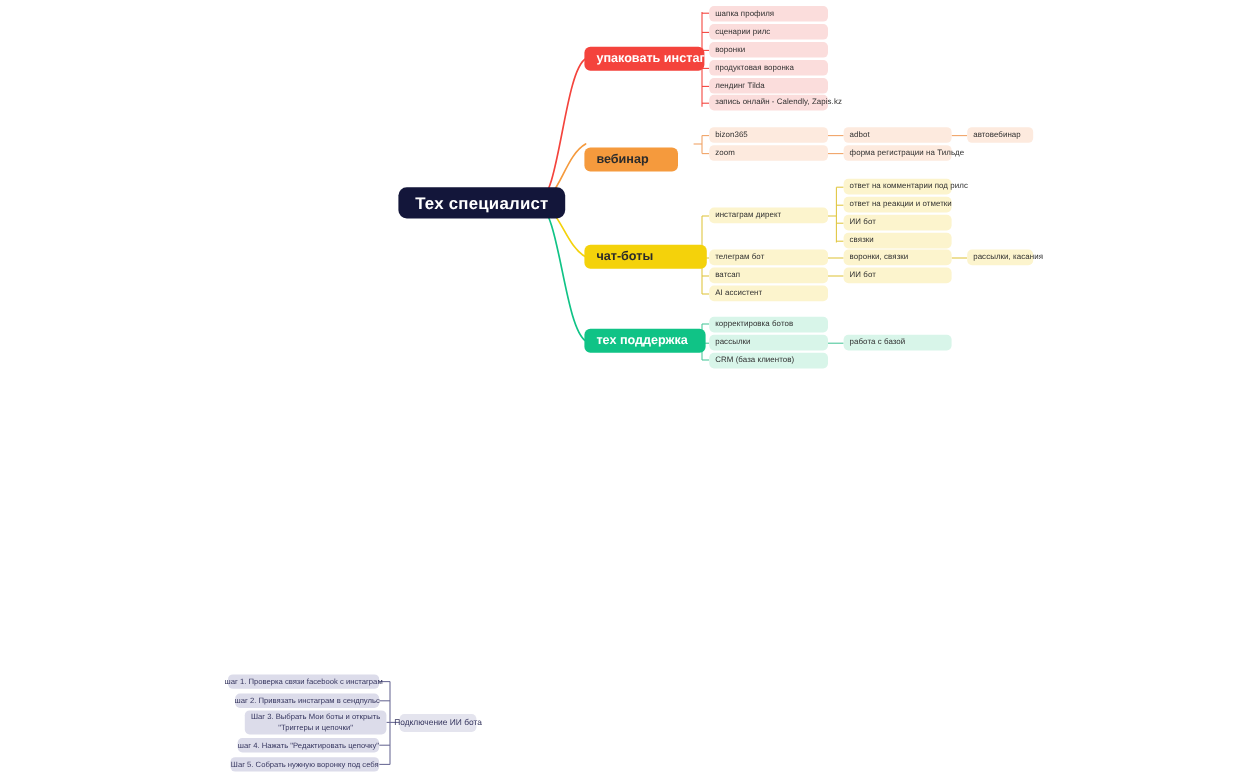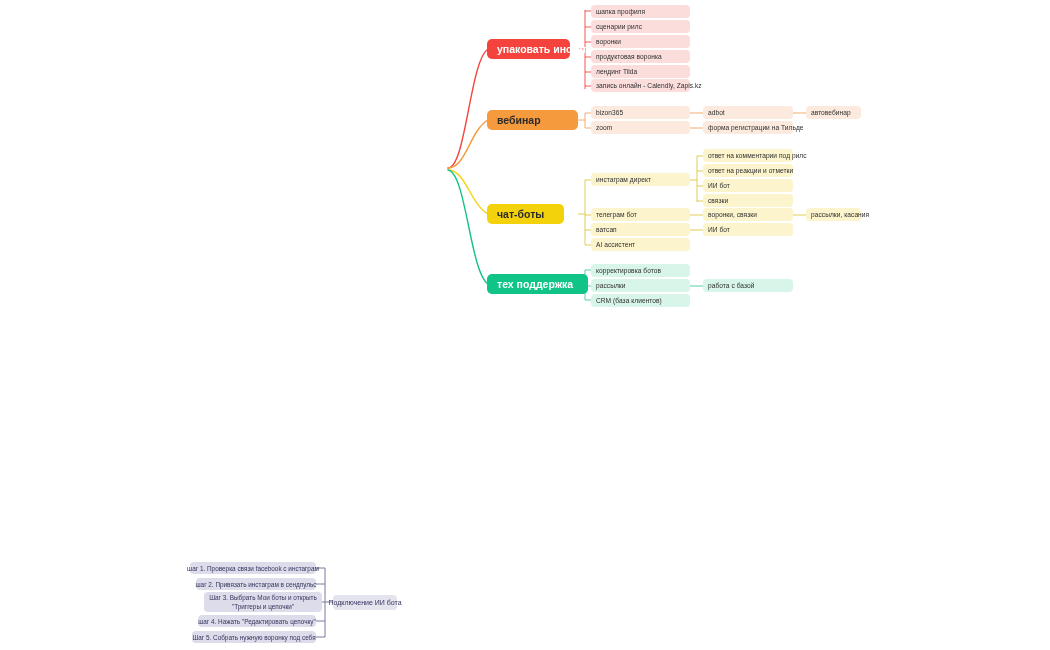--- a/index.html
+++ b/index.html
@@ -171,22 +171,25 @@
       <path d="M316,568 L325,568"></path>
       <path d="M316,584 L325,584"></path>
       <path d="M322,602 L325,602"></path>
       <path d="M316,621 L325,621"></path>
       <path d="M316,637 L325,637"></path>
       <path d="M325,568 L325,637"></path>
       <path d="M325,602 L333,602"></path>
     </g>
   </svg>
 
-
-  <div class="node branch red" style="left:487px; top:39px; width:83px;">
+  <div class="node root" style="left:332px; top:156px;">
+    <span>Тех специалист</span>
+  </div>
+
+  <div class="node branch red" style="left:487px; top:39px; width:100px;">
     <span>упаковать инстаграм</span>
   </div>
   <div class="node leaf red" style="left:591px; top:5px; width:99px;">
     <span>шапка профиля</span>
   </div>
   <div class="node leaf red" style="left:591px; top:20px; width:99px;">
     <span>сценарии рилс</span>
   </div>
   <div class="node leaf red" style="left:591px; top:35px; width:99px;">
     <span>воронки</span>
@@ -194,40 +197,40 @@
   <div class="node leaf red" style="left:591px; top:50px; width:99px;">
     <span>продуктовая воронка</span>
   </div>
   <div class="node leaf red" style="left:591px; top:65px; width:99px;">
     <span>лендинг Tilda</span>
   </div>
   <div class="node leaf red" style="left:591px; top:79px; width:99px;">
     <span>запись онлайн - Calendly, Zapis.kz</span>
   </div>
 
-  <div class="node branch orange" style="left:487px; top:110px; width:91px;">
+  <div class="node branch orange" style="left:487px; top:123px; width:78px;">
     <span>вебинар</span>
   </div>
   <div class="node leaf orange" style="left:591px; top:106px; width:99px;">
     <span>bizon365</span>
   </div>
   <div class="node leaf orange" style="left:591px; top:121px; width:99px;">
     <span>zoom</span>
   </div>
   <div class="node leaf orange" style="left:703px; top:106px; width:90px;">
     <span>adbot</span>
   </div>
   <div class="node leaf orange" style="left:703px; top:121px; width:90px;">
     <span>форма регистрации на Тильде</span>
   </div>
   <div class="node leaf orange" style="left:806px; top:106px; width:55px;">
     <span>автовебинар</span>
   </div>
 
-  <div class="node branch yellow" style="left:487px; top:204px; width:77px;">
+  <div class="node branch yellow" style="left:487px; top:204px; width:102px;">
     <span>чат-боты</span>
   </div>
   <div class="node leaf yellow" style="left:591px; top:173px; width:99px;">
     <span>инстаграм директ</span>
   </div>
   <div class="node leaf yellow" style="left:591px; top:208px; width:99px;">
     <span>телеграм бот</span>
   </div>
   <div class="node leaf yellow" style="left:591px; top:223px; width:99px;">
     <span>ватсап</span>

